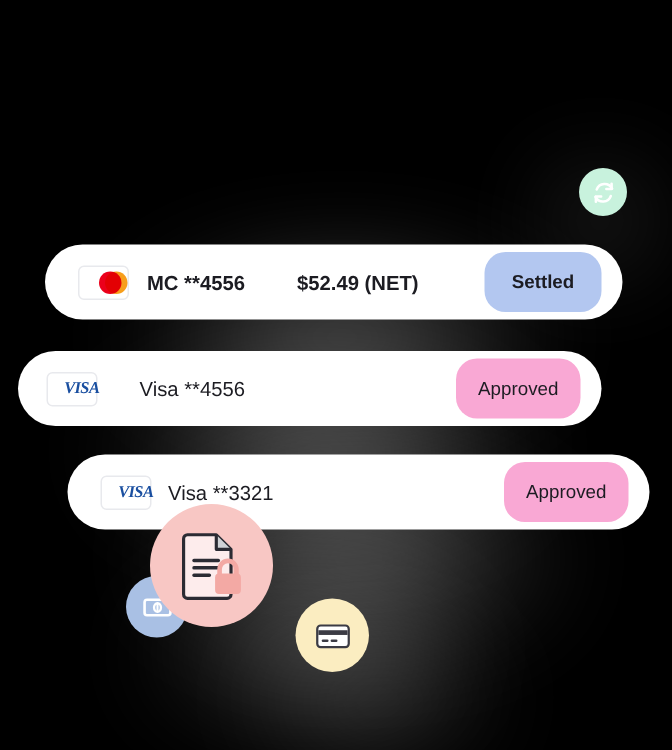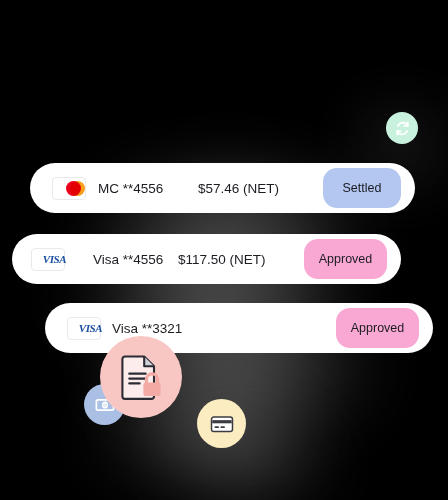--- a/index.html
+++ b/index.html
@@ -40,21 +40,21 @@
   .rows { position: absolute; inset: 0; }
 
   .txn-row {
     position: absolute;
     display: flex;
     align-items: center;
     background: #ffffff;
     border-radius: 26px;
     height: 50px;
   }
-  .txn-row.r1 { left: 30px; top: 163px; width: 385px; }
+  .txn-row.r1 { left: 30px; top: 163px; width: 385px; font-weight: bold; }
   .txn-row.r2 { left: 12px; top: 234px; width: 389px; }
   .txn-row.r3 { left: 45px; top: 303px; width: 388px; }
 
   
   .brand {
     width: 34px;
     height: 23px;
     border: 1px solid #e8e9ed;
     border-radius: 4px;
     background: #ffffff;
@@ -159,30 +159,29 @@
 <div class="rows">
 
   <div class="txn-row r1">
     <span class="brand">
       <span class="mc">
         <i class="left"></i>
           <i class="right"></i>
       </span>
     </span>
     <span class="card-label">MC **4556</span>
-    <span class="amount">$57.46 (NET)</span>
+    <span class="amount">$52.49 (NET)</span>
     <span class="badge settled">Settled</span>
   </div>
 
   <div class="txn-row r2">
     <span class="brand">
       <span class="visa-text">VISA</span>
     </span>
     <span class="card-label">Visa **4556</span>
-    <span class="amount">$117.50 (NET)</span>
     <span class="badge approved">Approved</span>
   </div>
 
   <div class="txn-row r3">
     <span class="brand">
       <span class="visa-text">VISA</span>
     </span>
     <span class="card-label">Visa **3321</span>
     <span class="badge approved">Approved</span>
   </div>

